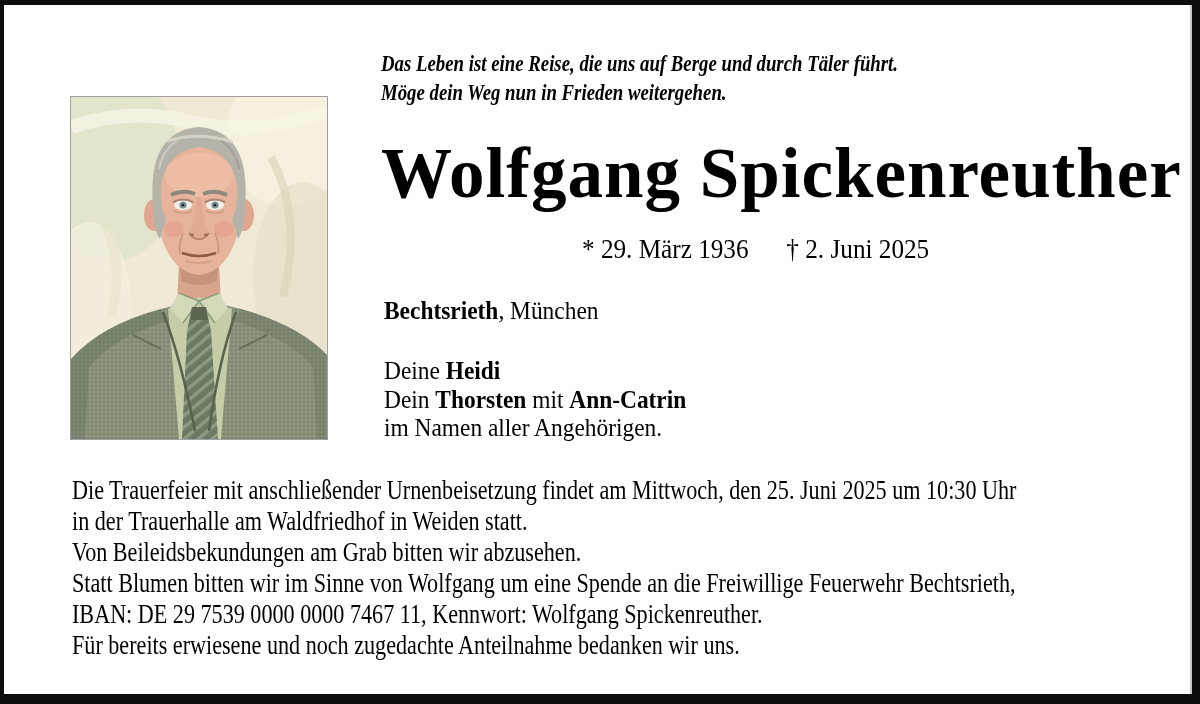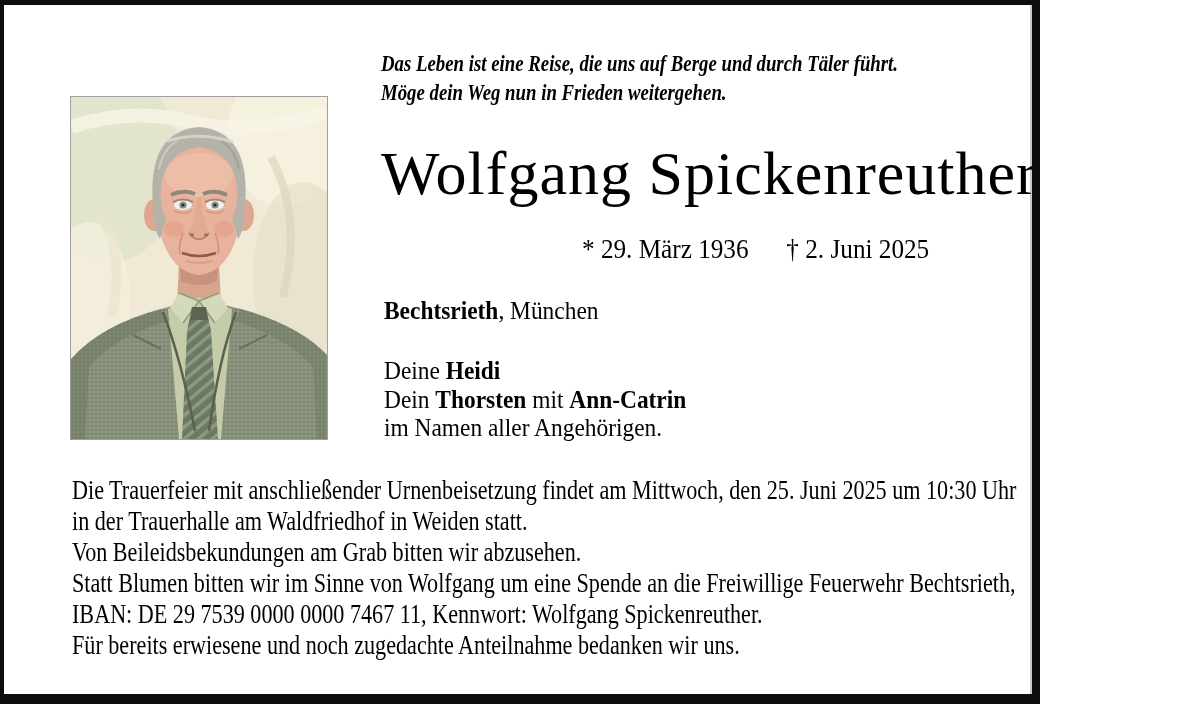--- a/index.html
+++ b/index.html
@@ -1,18 +1,18 @@
 <!DOCTYPE html>
 <html lang="de"><head>
 <meta charset="utf-8">
 <style>
   html,body { margin:0; padding:0; background:#ffffff; }
   .page {
     position:relative;
-    width:1040px; height:704px;
+    width:1200px; height:704px;
     box-sizing:border-box;
     background:#ffffff;
     border:solid #0d0d0d;
     border-width:5px 8px 10px 4px;
     box-shadow: inset -2px 0 0 #c9c9c9;
     font-family:"Liberation Serif", serif;
     color:#000000;
     overflow:hidden;
   }
   .abs { position:absolute; }
@@ -30,22 +30,22 @@
     left:377px; top:44px;
     font-size:23.5px; line-height:29px;
     font-weight:bold; font-style:italic;
     transform:scaleX(0.80); transform-origin:0 0;
   }
   .epigraph div { white-space:nowrap; }
 
   .title {
     left:377px; top:130px;
     margin:0; padding:0;
-    font-size:62px; line-height:77px;
-    font-weight:normal;
+    font-size:71px; line-height:77px;
+    font-weight:bold;
     letter-spacing:1px;
     white-space:nowrap;
   }
 
   .dates {
     left:578px; top:227px;
     font-size:28px; line-height:34px;
     transform:scaleX(0.90); transform-origin:0 0;
     white-space:nowrap;
   }

